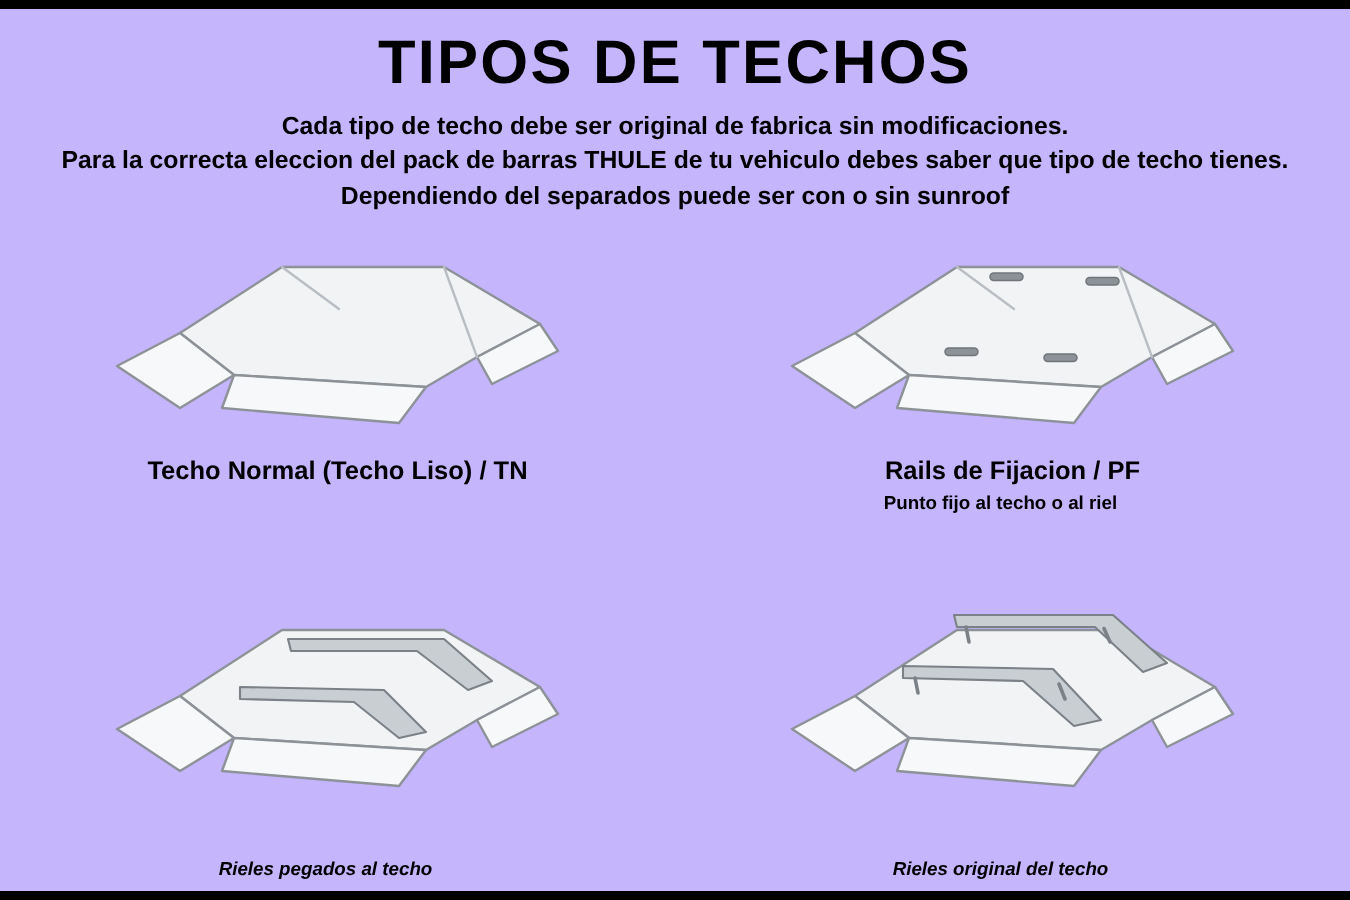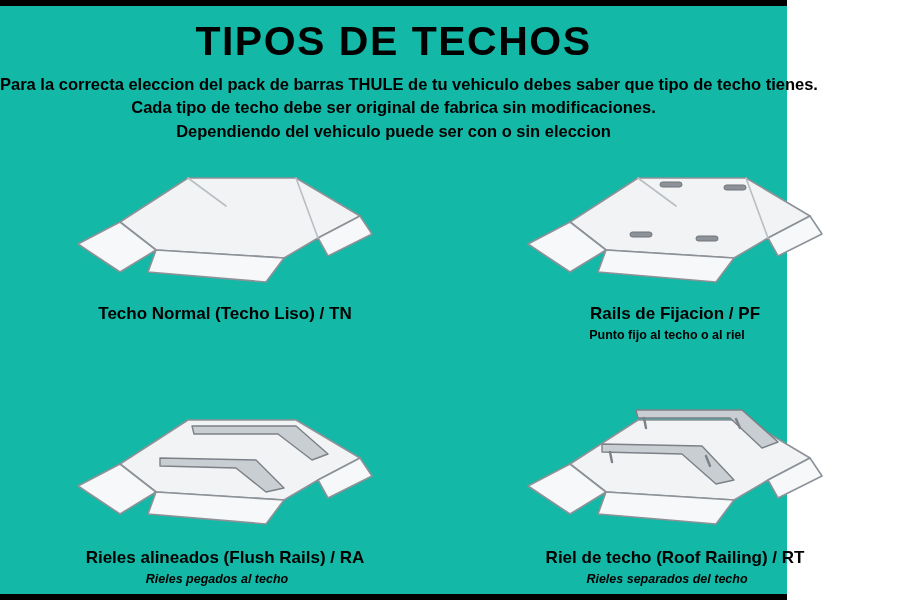--- a/index.html
+++ b/index.html
@@ -11,26 +11,26 @@
     height: 600px;
     background: #ffffff;
     font-family: "Liberation Sans", sans-serif;
     color: #111111;
     overflow: hidden;
     position: relative;
   }
   .frame {
     position: absolute;
     left: 0; top: 0;
-    width: 787px;
+    width: 900px;
     height: 600px;
     box-sizing: border-box;
     border-top: 6px solid #000000;
     border-bottom: 6px solid #000000;
-    background: #14b8a6;
+    background: #c4b5fd;
   }
   .title {
     text-align: center;
     font-size: 41px;
     font-weight: bold;
     letter-spacing: 1.5px;
     margin-top: 14px;
     line-height: 1.05;
     color: #000000;
   }
@@ -92,23 +92,23 @@
   .row2 .cell-sub { top: 200px; font-style: italic; }
 </style>
 </head>
 <body>
 
 <div class="frame">
 
   <div class="title">TIPOS DE TECHOS</div>
 
   <div class="subtitle">
+    <div>Cada tipo de techo debe ser original de fabrica sin modificaciones.</div>
     <div>Para la correcta eleccion del pack de barras THULE de tu vehiculo debes saber que tipo de techo tienes.</div>
-    <div>Cada tipo de techo debe ser original de fabrica sin modificaciones.</div>
-    <div>Dependiendo del vehiculo puede ser con o sin eleccion</div>
+    <div>Dependiendo del separados puede ser con o sin sunroof</div>
   </div>
 
   <div class="grid">
 
     <div class="cell">
       <div class="art">
         <svg viewBox="0 0 330 152" width="330" height="152">
           <g fill="none" stroke="#8d9298" stroke-width="1.6" stroke-linejoin="round" stroke-linecap="round">
 
             <path d="M60 68 L128 24 L236 24 L300 62 L258 84 L224 104 L96 96 Z" fill="#f2f3f4"></path>
@@ -161,21 +161,20 @@
             <path d="M96 96 L224 104 L206 128 L88 118 Z" fill="#f7f8f9"></path>
             <path d="M300 62 L258 84 L268 102 L312 80 Z" fill="#f7f8f9"></path>
           </g>
 
           <g fill="#c9ced3" stroke="#7c8188" stroke-width="1.4" stroke-linejoin="round">
             <path d="M132 30 L236 30 L268 58 L252 64 L218 38 L134 38 Z"></path>
             <path d="M100 62 L196 64 L224 92 L206 96 L176 72 L100 70 Z"></path>
           </g>
         </svg>
       </div>
-      <div class="cell-label">Rieles alineados (Flush Rails) / RA</div>
       <div class="cell-sub">Rieles pegados al techo</div>
     </div>
 
     <div class="cell row2">
       <div class="art">
         <svg viewBox="0 0 330 152" width="330" height="152">
           <g fill="none" stroke="#8d9298" stroke-width="1.6" stroke-linejoin="round" stroke-linecap="round">
             <path d="M60 68 L128 24 L236 24 L300 62 L258 84 L224 104 L96 96 Z" fill="#f2f3f4"></path>
             <path d="M60 68 L96 96 L60 118 L18 90 Z" fill="#f7f8f9"></path>
             <path d="M96 96 L224 104 L206 128 L88 118 Z" fill="#f7f8f9"></path>
@@ -187,18 +186,17 @@
             <path d="M92 48 L192 50 L224 84 L206 88 L172 58 L92 56 Z"></path>
           </g>
           <g stroke="#7c8188" stroke-width="2.4" stroke-linecap="round">
             <line x1="134" y1="22" x2="136" y2="32"></line>
             <line x1="226" y1="23" x2="230" y2="32"></line>
             <line x1="100" y1="56" x2="102" y2="66"></line>
             <line x1="196" y1="60" x2="200" y2="70"></line>
           </g>
         </svg>
       </div>
-      <div class="cell-label">Riel de techo (Roof Railing) / RT</div>
-      <div class="cell-sub">Rieles separados del techo</div>
+      <div class="cell-sub">Rieles original del techo</div>
     </div>
 
   </div>
 </div>
 
 </body></html>

